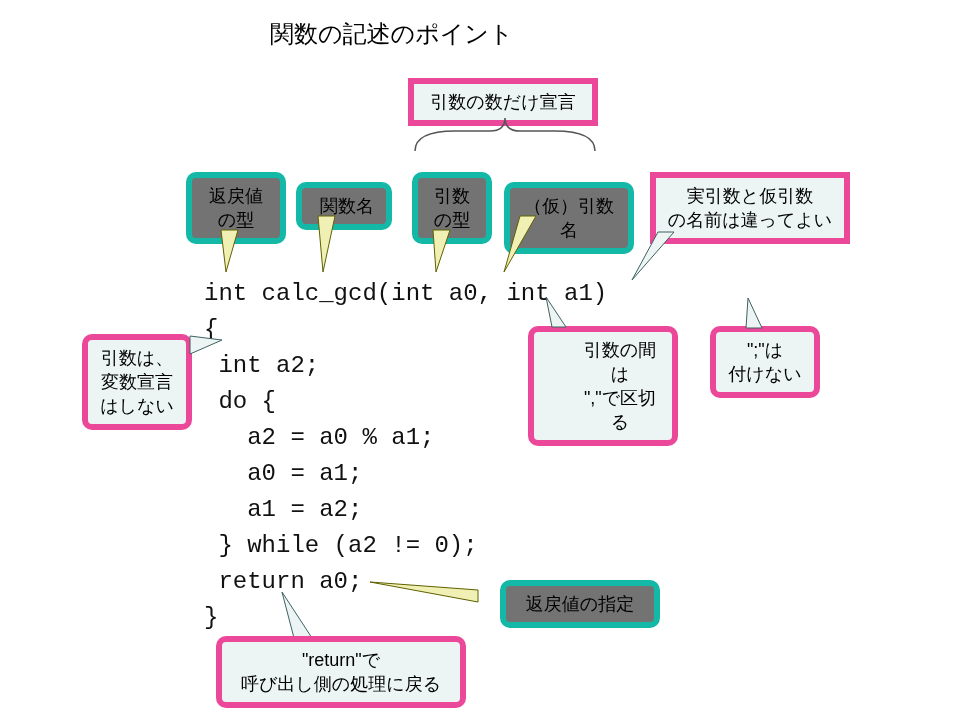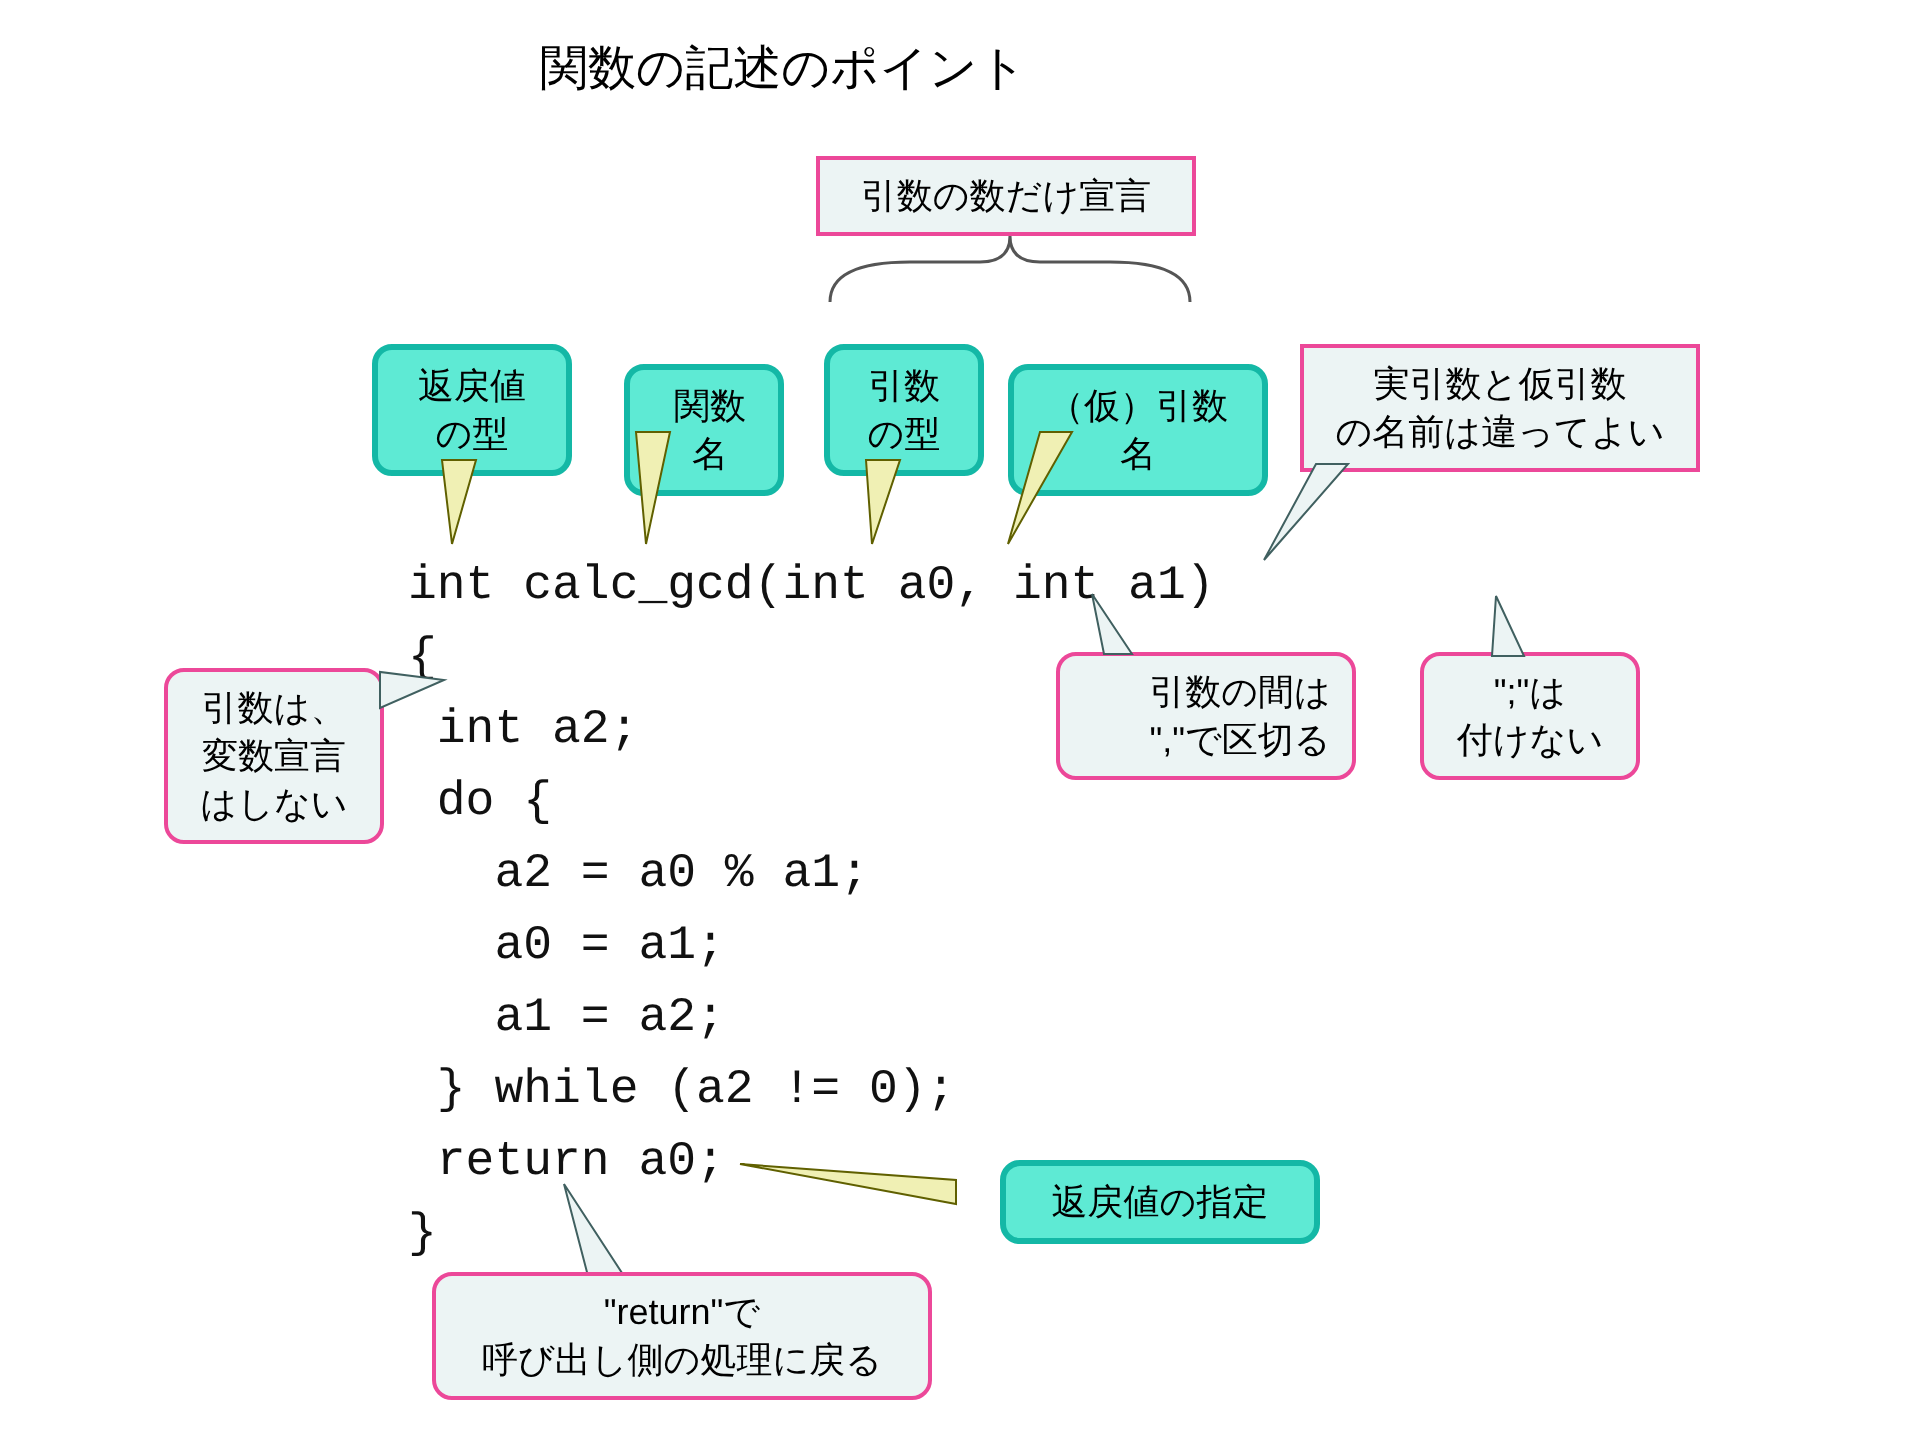--- a/index.html
+++ b/index.html
@@ -32,22 +32,22 @@
     font-weight: normal;
   }
   .callout {
     position: absolute;
     border-radius: 10px;
     padding: 6px 10px;
     font-size: 18px;
     text-align: center;
     box-sizing: border-box;
   }
-  .yellow { background: #5eead4; border: 3px solid #14b8a6; }
-  .blue   { background: #ecf4f4; border: 2px solid #ec4899; }
+  .yellow { background: #737373; border: 6px solid #14b8a6; }
+  .blue   { background: #ecf4f4; border: 6px solid #ec4899; }
   .rect   { border-radius: 0; }
   svg.ptr {
     position: absolute;
     overflow: visible;
     pointer-events: none;
   }
 </style>
 </head>
 <body>
 
@@ -57,21 +57,21 @@
 
 <svg class="ptr" style="left:410px; top:116px;" width="190" height="40">
   <path d="M 5 35 Q 5 15 45 15 L 80 15 Q 95 15 95 2 Q 95 15 110 15 L 145 15 Q 185 15 185 35" fill="none" stroke="#555" stroke-width="1.5"></path>
 </svg>
 
 <div class="callout yellow" style="left:186px; top:172px; width:100px;">返戻値<br>の型</div>
 <svg class="ptr" style="left:218px; top:230px;" width="30" height="42">
   <polygon points="3,0 20,0 8,42" fill="#f0f0b4" stroke="#606000" stroke-width="1"></polygon>
 </svg>
 
-<div class="callout yellow" style="left:312px; top:182px; width:80px;padding-left:16px;">関数名</div>
+<div class="callout yellow" style="left:296px; top:182px; width:96px;padding-left:16px;">関数名</div>
 <svg class="ptr" style="left:315px; top:216px;" width="30" height="56">
   <polygon points="3,0 20,0 8,56" fill="#f0f0b4" stroke="#606000" stroke-width="1"></polygon>
 </svg>
 
 <div class="callout yellow" style="left:412px; top:172px; width:80px;">引数<br>の型</div>
 <svg class="ptr" style="left:430px; top:230px;" width="30" height="42">
   <polygon points="3,0 20,0 6,42" fill="#f0f0b4" stroke="#606000" stroke-width="1"></polygon>
 </svg>
 
 <div class="callout yellow" style="left:504px; top:182px; width:130px;">（仮）引数名</div>

